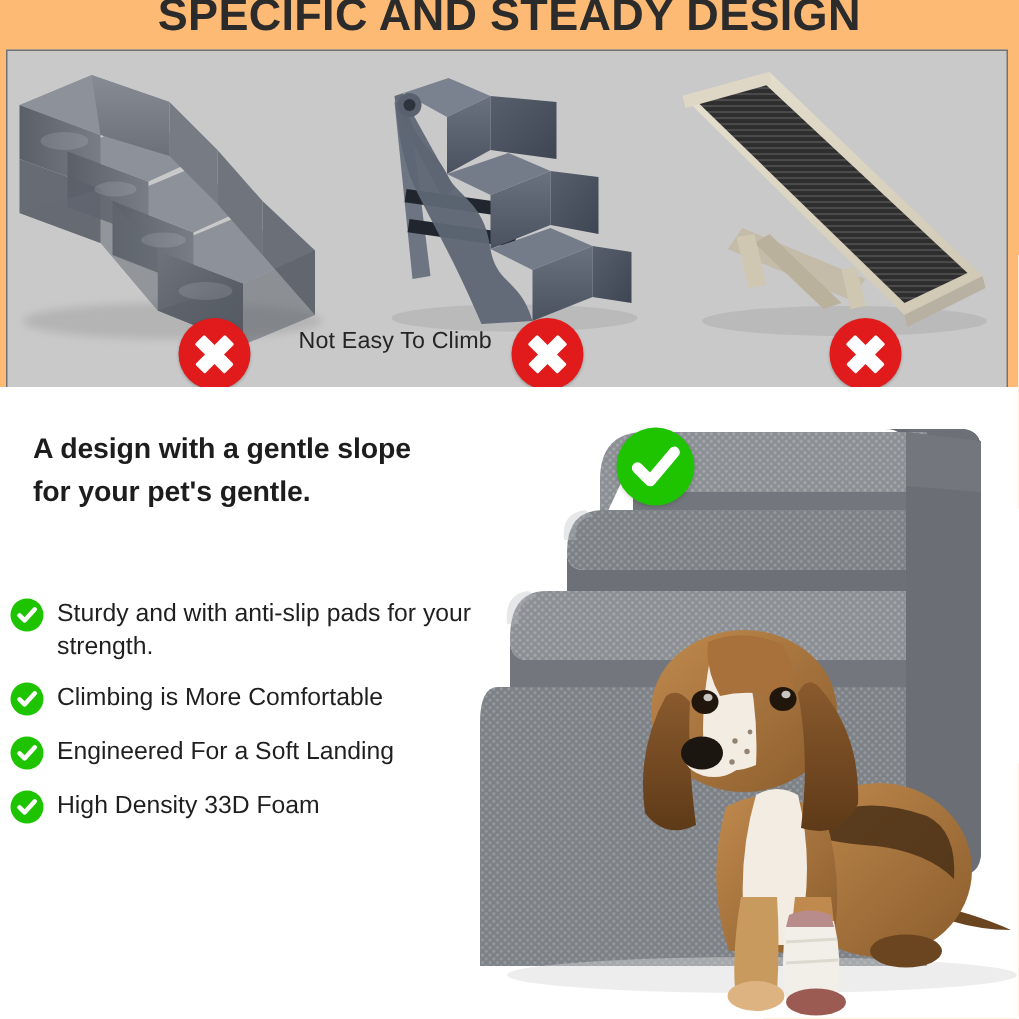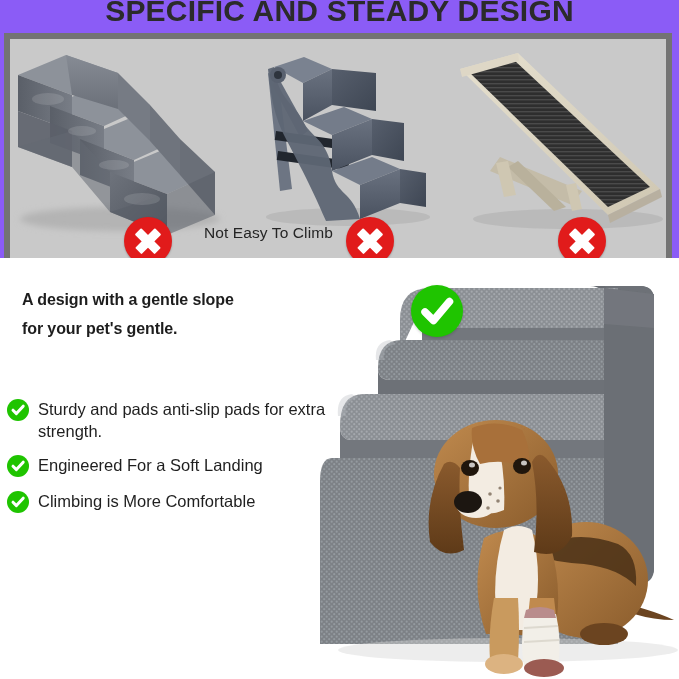--- a/index.html
+++ b/index.html
@@ -3,38 +3,38 @@
 <meta charset="utf-8">
 <style>
   html,body{margin:0;padding:0;}
   body{
     width:679px;height:679px;
     background:#ffffff;
     font-family:"Liberation Sans", sans-serif;
     overflow:hidden;
     position:relative;
   }
-  #page{position:relative;width:679px;height:679px;overflow:hidden;background:#8b5cf6;}
+  #page{position:relative;width:679px;height:679px;overflow:hidden;background:#fdba74;}
 
   
   .title{
     position:absolute;left:0;top:-6px;width:679px;
     text-align:center;
     font-size:30px;font-weight:bold;
     letter-spacing:.2px;
     color:#2b2b2b;
     line-height:34px;
     white-space:nowrap;
   }
 
   
   .top-panel{
     position:absolute;left:4px;top:33px;width:668px;height:277px;
     background:#c9c9c9;
-    border:6px solid #737373;
+    border:1px solid #737373;
     box-sizing:border-box;
     overflow:hidden;
   }
   .neg-item{position:absolute;top:0;height:219px;}
   .neg-1{left:0;width:238px;}
   .neg-2{left:238px;width:200px;}
   .neg-3{left:438px;width:230px;}
 
   .caption{
     position:absolute;
@@ -65,21 +65,21 @@
   
   .art{position:absolute;left:0;top:0;}
 
   
   .lower{
     position:absolute;left:0;top:258px;width:679px;height:421px;
     background:#ffffff;overflow:hidden;
   }
   .headline{
     position:absolute;left:22px;top:27px;width:340px;
-    font-size:16px;font-weight:bold;color:#1d1d1d;
+    font-size:19px;font-weight:bold;color:#1d1d1d;
     line-height:29px;
     letter-spacing:-.1px;
   }
 
   .bullets{position:absolute;left:6px;top:140px;width:330px;}
   .bullet{
     position:relative;
     min-height:26px;
     margin-bottom:10px;
     padding-left:32px;
@@ -365,39 +365,47 @@
     </div>
 
     <div class="bullets">
 
       <div class="bullet">
         <span class="badge-check">
           <svg width="22" height="22" viewBox="0 0 22 22">
             <path d="M6 11.2 L9.4 14.6 L16.2 7.2" stroke="#ffffff" stroke-width="3" fill="none" stroke-linecap="round" stroke-linejoin="round"></path>
           </svg>
         </span>
-        <span class="bullet-text">Sturdy and pads anti-slip pads for extra strength.</span>
+        <span class="bullet-text">Sturdy and with anti-slip pads for your strength.</span>
+      </div>
+
+      <div class="bullet">
+        <span class="badge-check">
+          <svg width="22" height="22" viewBox="0 0 22 22">
+            <path d="M6 11.2 L9.4 14.6 L16.2 7.2" stroke="#ffffff" stroke-width="3" fill="none" stroke-linecap="round" stroke-linejoin="round"></path>
+          </svg>
+        </span>
+        <span class="bullet-text">Climbing is More Comfortable</span>
       </div>
 
       <div class="bullet">
         <span class="badge-check">
           <svg width="22" height="22" viewBox="0 0 22 22">
             <path d="M6 11.2 L9.4 14.6 L16.2 7.2" stroke="#ffffff" stroke-width="3" fill="none" stroke-linecap="round" stroke-linejoin="round"></path>
           </svg>
         </span>
         <span class="bullet-text">Engineered For a Soft Landing</span>
       </div>
 
       <div class="bullet">
         <span class="badge-check">
           <svg width="22" height="22" viewBox="0 0 22 22">
             <path d="M6 11.2 L9.4 14.6 L16.2 7.2" stroke="#ffffff" stroke-width="3" fill="none" stroke-linecap="round" stroke-linejoin="round"></path>
           </svg>
         </span>
-        <span class="bullet-text">Climbing is More Comfortable</span>
+        <span class="bullet-text">High Density 33D Foam</span>
       </div>
-
 
 
     </div>
   </div>
 
 </div>
 
 </body></html>

